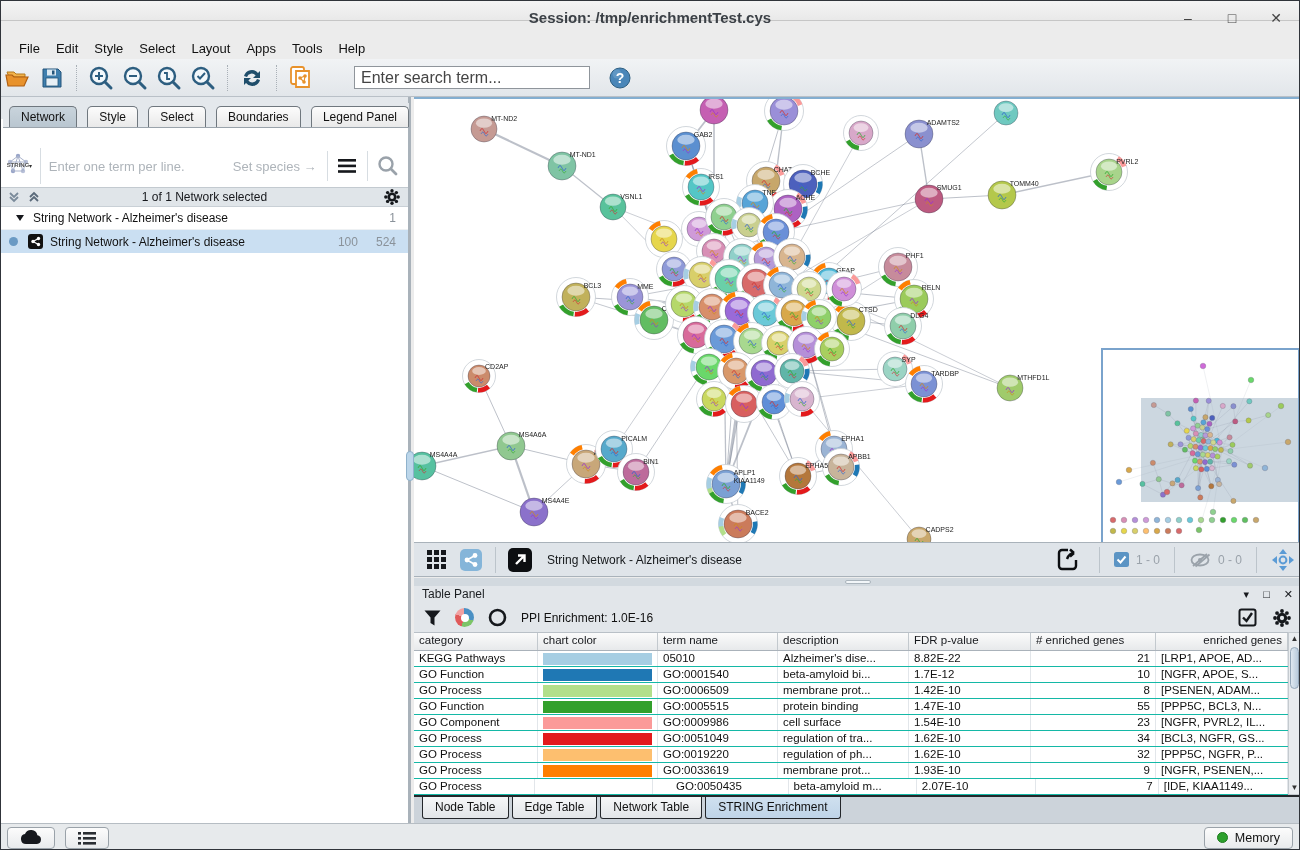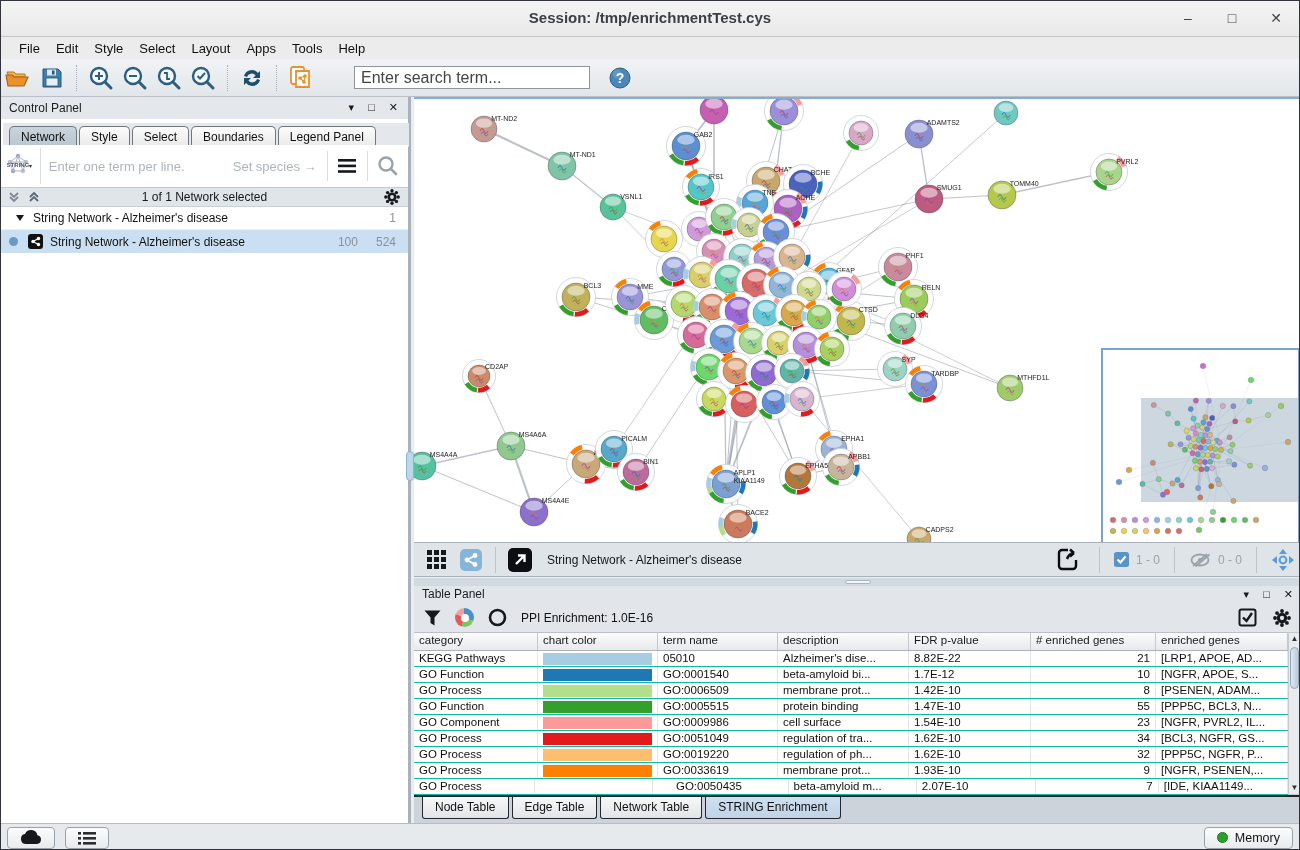--- a/index.html
+++ b/index.html
@@ -1,20 +1,20 @@
 <!DOCTYPE html>
 <html><head>
 <meta charset="utf-8">
 <style>
   html,body{margin:0;padding:0;background:#9aa0a6;}
   *{box-sizing:border-box;}
   .window{position:relative;width:1300px;height:850px;background:#ececec;
     font-family:"Liberation Sans","DejaVu Sans",sans-serif;border:1px solid #30343a;overflow:hidden;}
   
-  .titlebar{position:absolute;left:0;top:0;width:100%;height:36px;
+  .titlebar{position:absolute;left:0;top:0;width:100%;height:20px;
     background:linear-gradient(#f4f4f4,#e9e9e9);border-bottom:1px solid #c6c6c6;}
   .titlebar .title{position:absolute;left:0;right:0;top:8px;text-align:center;
     font-size:15px;font-weight:bold;color:#3b4046;}
   .winbtns{position:absolute;right:12px;top:6px;display:flex;gap:22px;color:#444;}
   .winbtn{width:22px;height:22px;text-align:center;font-size:14px;line-height:22px;cursor:default;}
   
   .menubar{position:absolute;left:0;top:37px;width:100%;height:21px;background:#ececec;
     display:flex;align-items:center;padding-left:10px;gap:0;}
   .menuitem{font-size:13px;color:#111;padding:1px 8px;}
   
@@ -28,22 +28,22 @@
   .searchbox::placeholder{color:#444;}
   .helpbtn{margin-left:14px;}
   
   .control-panel{position:absolute;left:0;top:96px;width:410px;height:726px;background:#fff;
     border-right:3px solid #a9b2ba;padding-left:23px;}
   .cp-header{position:absolute;left:0;top:0;width:100%;height:22px;background:#e4e8ec;
     font-size:12px;color:#1a1d20;padding:4px 8px;}
   .panel-ctl{position:absolute;top:3px;display:flex;gap:14px;align-items:center;color:#16181c;}
   .cp-header .panel-ctl{right:10px;}
   .pc{font-size:11px;line-height:14px;}
-  .cp-tabs{position:absolute;left:2px;top:26px;width:406px;height:25px;display:flex;align-items:flex-end;gap:2px;
-    border-bottom:1px solid #9aa3ab;background:#e4e8ec;padding-left:6px;}
+  .cp-tabs{position:absolute;left:2px;top:6px;width:406px;height:25px;display:flex;align-items:flex-end;gap:2px;
+    border-bottom:1px solid #9aa3ab;background:#e4e8ec;padding-left:6px;justify-content:space-between;}
   .cp-tab{border:1px solid #6f777e;border-bottom:none;border-radius:5px 5px 0 0;
     background:linear-gradient(#fcfcfc,#e9e9e9);font-size:12px;padding:3px 11px;color:#111;}
   .cp-tab.active{background:linear-gradient(#c9d4dc,#b9c6d0);font-weight:normal;}
   .string-row{position:absolute;left:0;top:48px;width:100%;height:43px;background:#fff;
     border-bottom:1px solid #c3cad0;display:flex;align-items:center;}
   .string-logo{width:40px;height:36px;display:flex;align-items:center;justify-content:center;border-right:1px solid #d7dde2;}
   .string-input{flex:1;border:none;outline:none;font-size:13px;color:#333;padding:0 8px;font-family:"Liberation Sans",sans-serif;}
   .string-input::placeholder{color:#aeb4ba;}
   .species{font-size:13px;color:#aeb4ba;margin-right:10px;white-space:nowrap;}
   .sr-sep{width:1px;height:30px;background:#d7dde2;}
@@ -1590,21 +1590,21 @@
       </div>
     </div>
     <div class="enr-table" id="enr-table">
         <div class="tr head">
           <div class="td" style="width: 124px;">category</div>
           <div class="td" style="width: 120px;">chart color</div>
           <div class="td" style="width: 120px;">term name</div>
           <div class="td" style="width: 131px;">description</div>
           <div class="td" style="width: 122px;">FDR p-value</div>
           <div class="td" style="width: 125px;"># enriched genes</div>
-          <div class="td" style="width: 132px;">enriched genes</div>
+          <div class="td" style="width: 132px; text-align: right;">enriched genes</div>
         </div>
         <div class="tr">
           <div class="td" style="width: 124px;">KEGG Pathways</div>
           <div class="td" style="width: 120px;">
             <div class="swatch" style="background: rgb(166, 206, 227);"></div>
           </div>
           <div class="td" style="width: 120px;">05010</div>
           <div class="td" style="width: 131px;">Alzheimer's dise...</div>
           <div class="td" style="width: 122px;">8.82E-22</div>
           <div class="td" style="width: 125px; text-align: right;">21</div>

